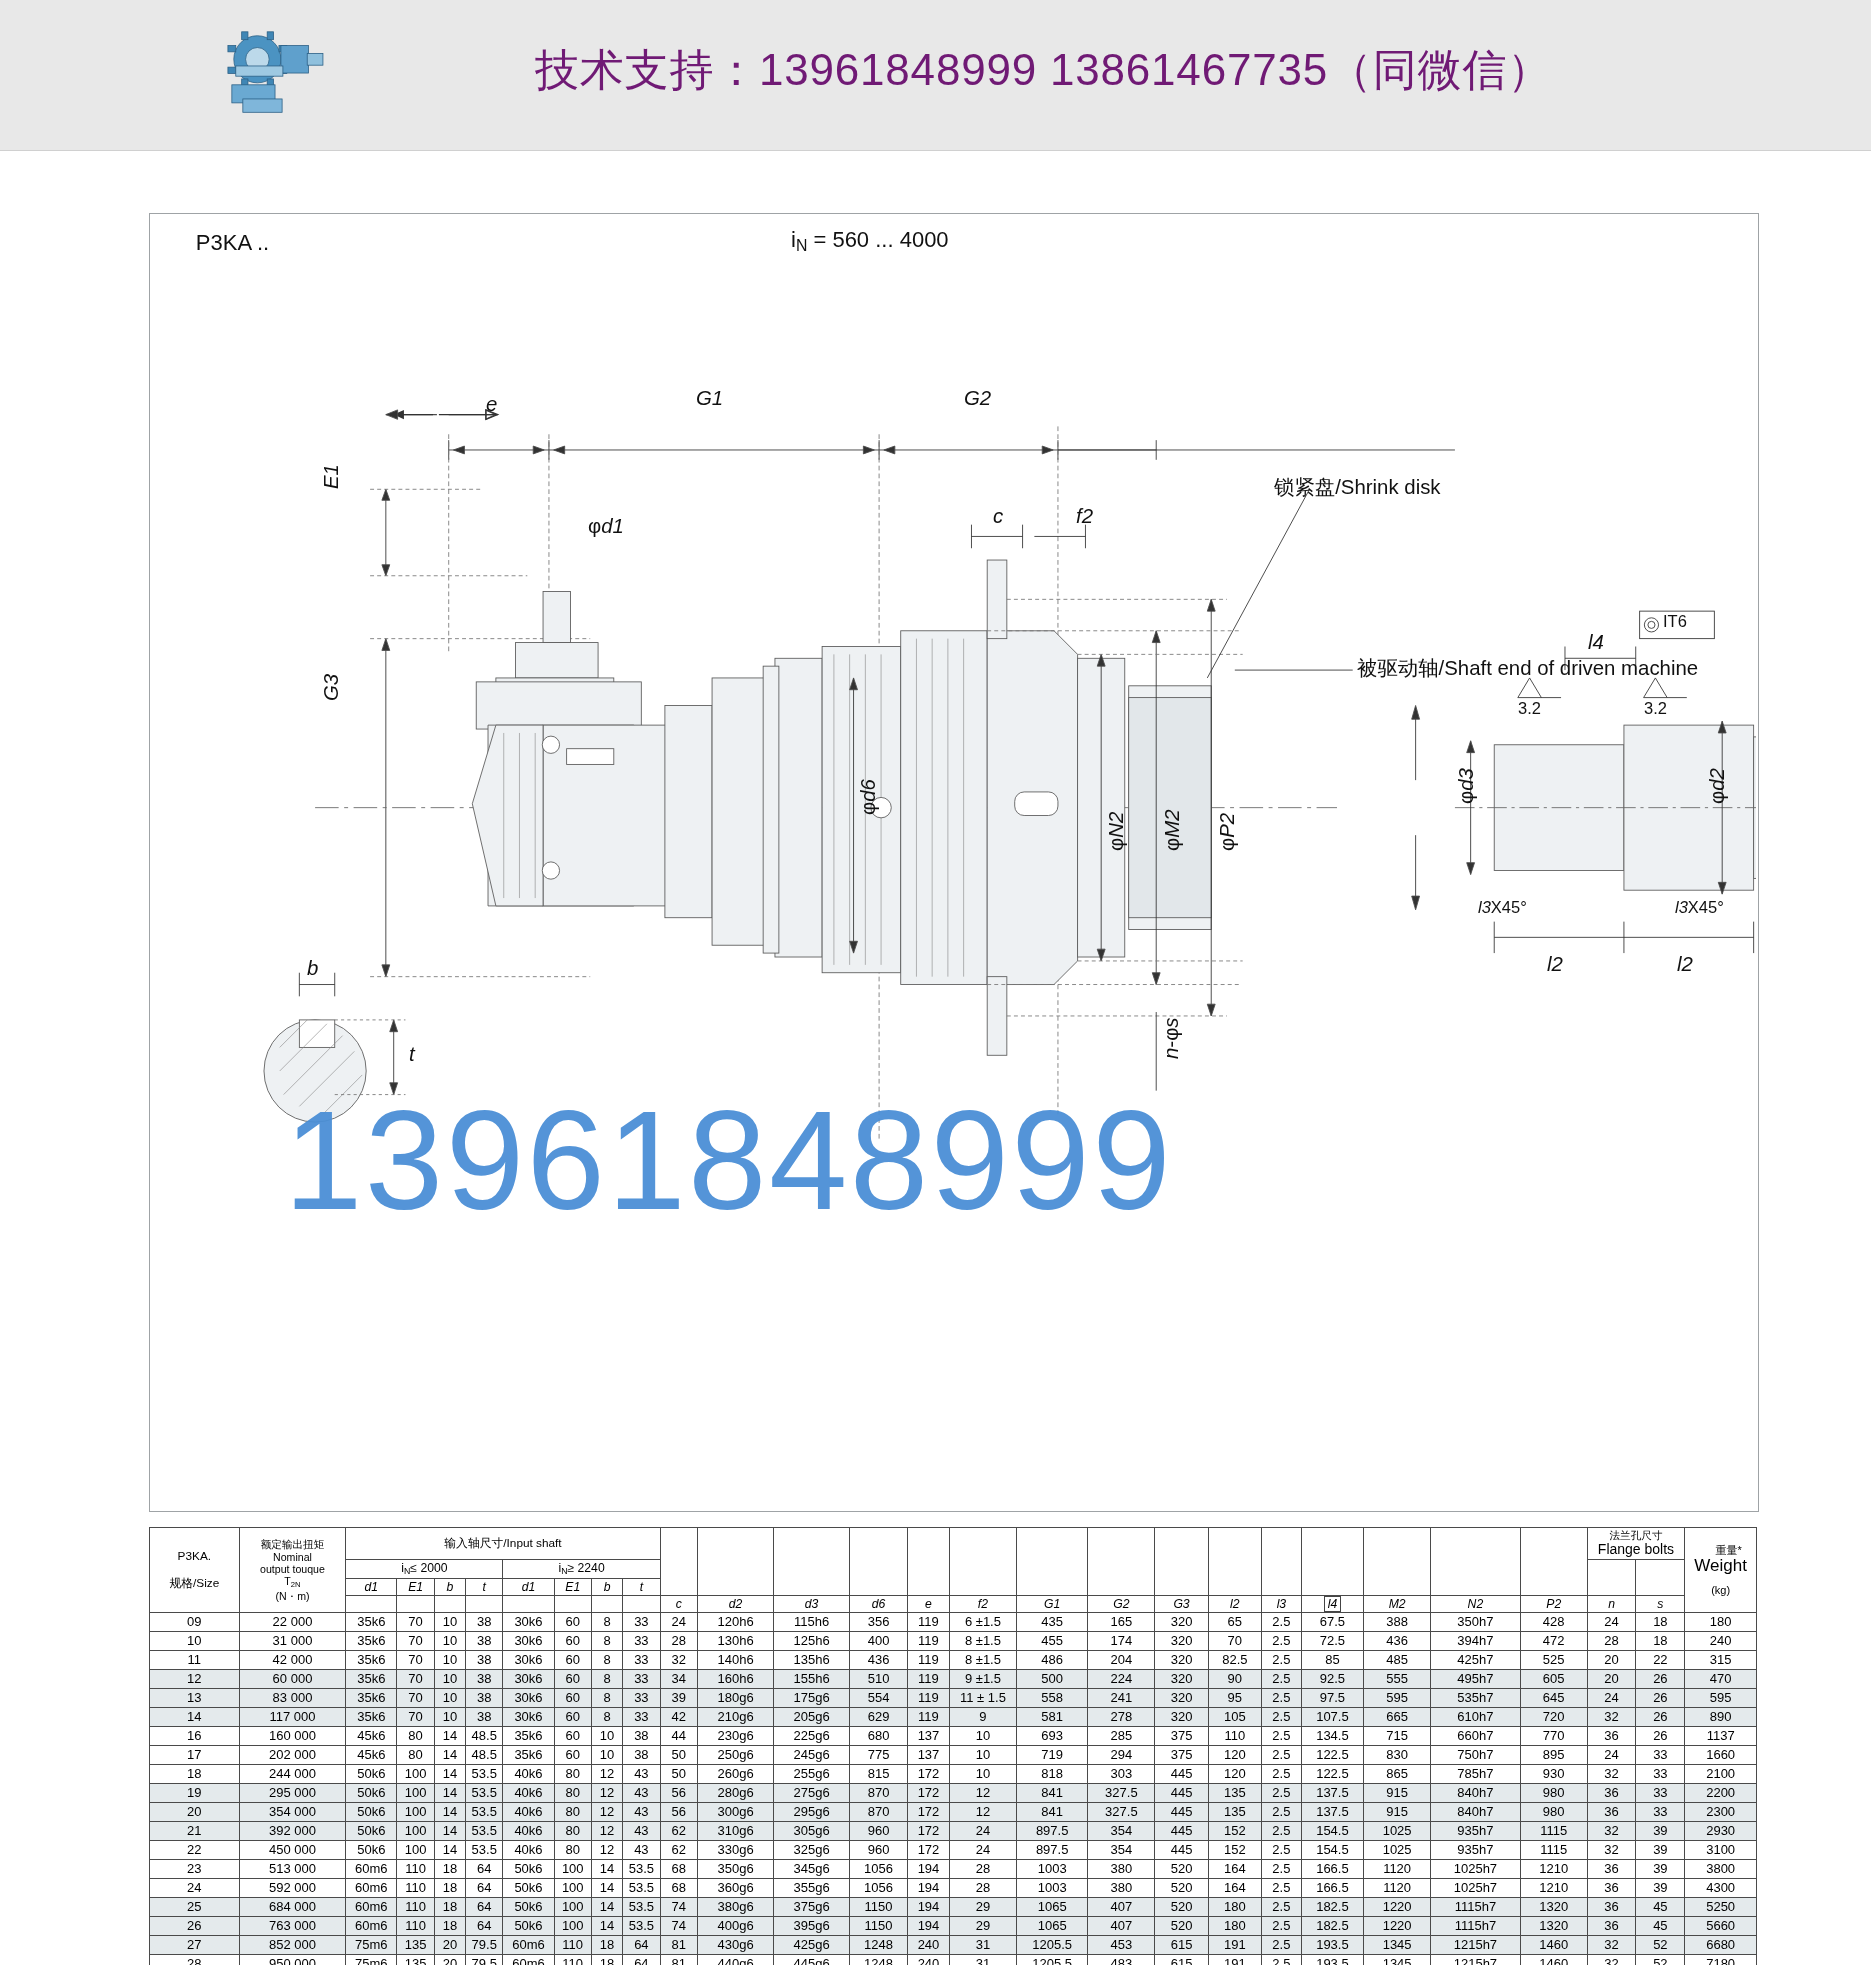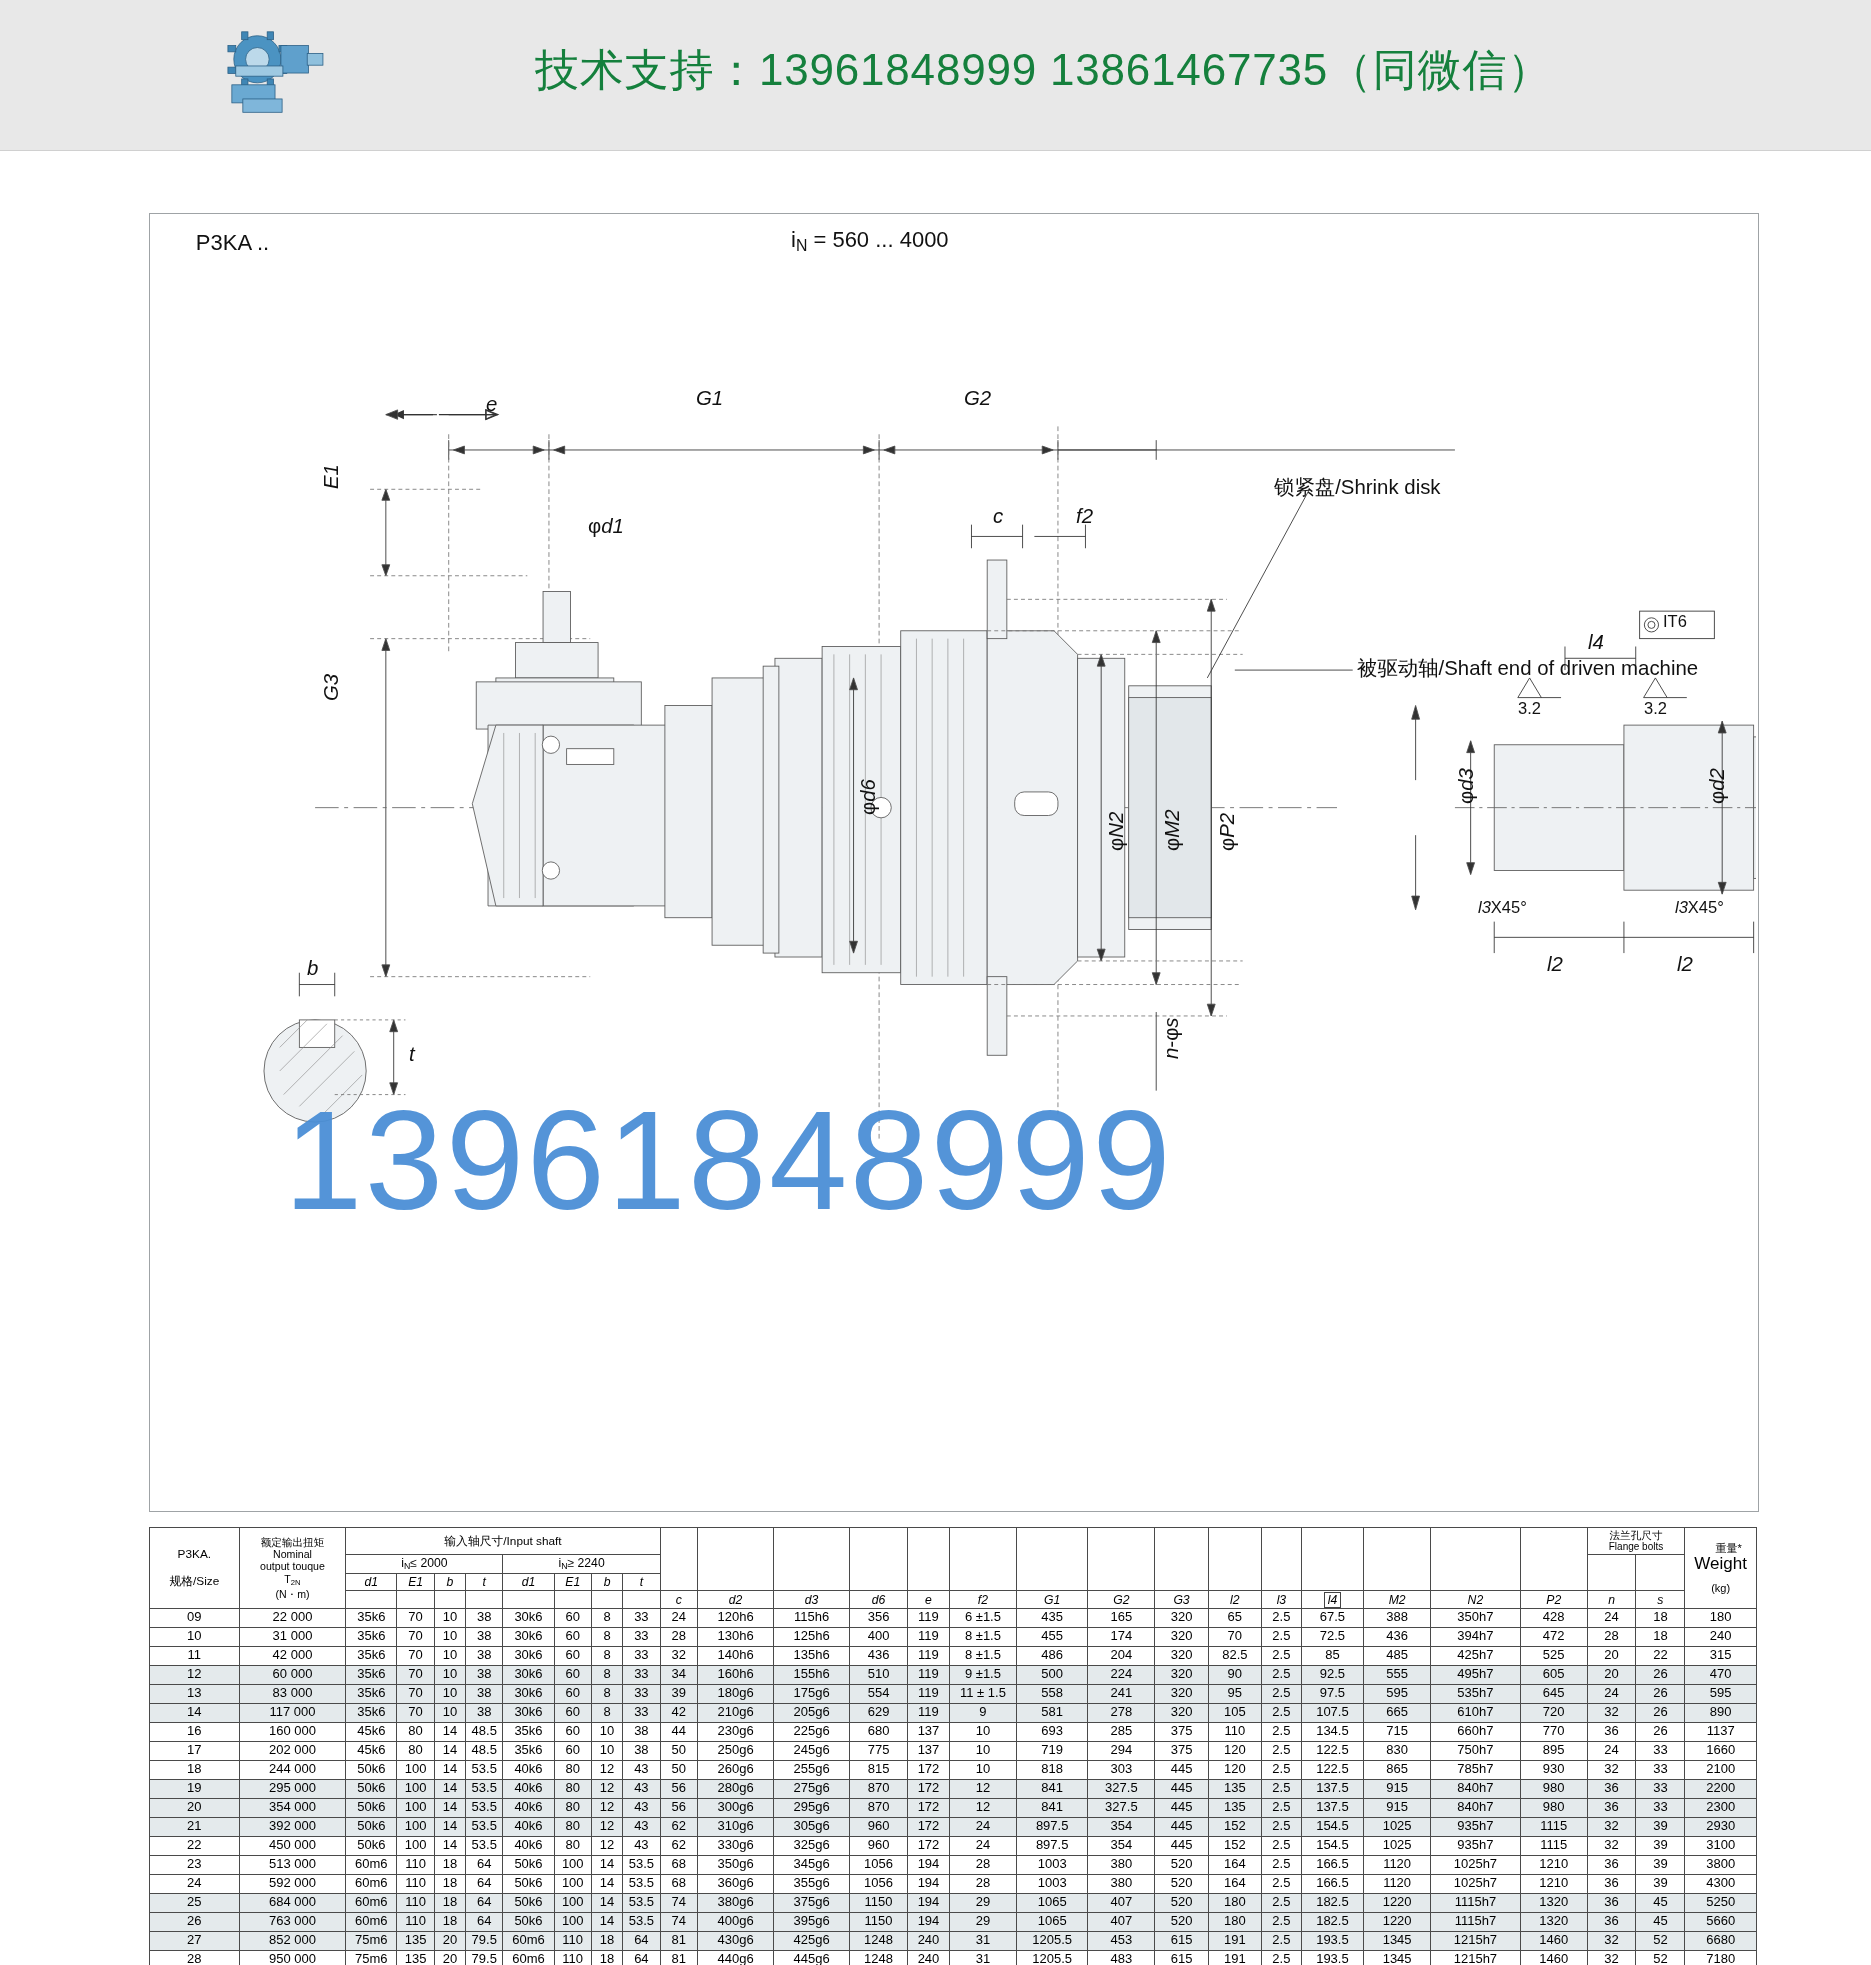--- a/index.html
+++ b/index.html
@@ -29,21 +29,21 @@
     position:absolute;
     left:220px; top:21.6px;
     width:114px; height:106px;
   }
   .header-title{
     position:absolute;
     left:535px; top:41px;
     font-size:44px;
     letter-spacing:0.8px;
     white-space:nowrap;
-    color:#15803d;
+    color:#701a75;
   }
   
   .frame{
     position:absolute;
     left:149px; top:213px;
     width:1608px; height:1297px;
     border:1.2px solid #9fa3a6;
     background:#fff;
   }
   .lbl{position:absolute; font-size:20.4px; color:#111; white-space:nowrap;}
@@ -390,21 +390,21 @@
           <th rowspan="3"></th>
           <th rowspan="3"></th>
           <th rowspan="3"></th>
           <th rowspan="3"></th>
           <th rowspan="3"></th>
           <th rowspan="3"></th>
           <th rowspan="3"></th>
           <th rowspan="3"></th>
           <th colspan="2">
             <div class="hdr-ch" style="font-size:10.6px;">法兰孔尺寸</div>
-            <div style="font-size:10px;">Flange bolts</div>
+            <div style="font-size:14px;">Flange bolts</div>
           </th>
           <th rowspan="4">
             <div style="font-size:11px;padding-left:16px;">重量*</div>
             <div style="font-size:17px;">Weight</div>
             <div style="height:7.9px"></div>
             <div style="font-size:11px;">(kg)</div>
           </th>
         </tr>
         <tr>
           <th colspan="4">i<span class="sub">N</span>≤ 2000</th>

